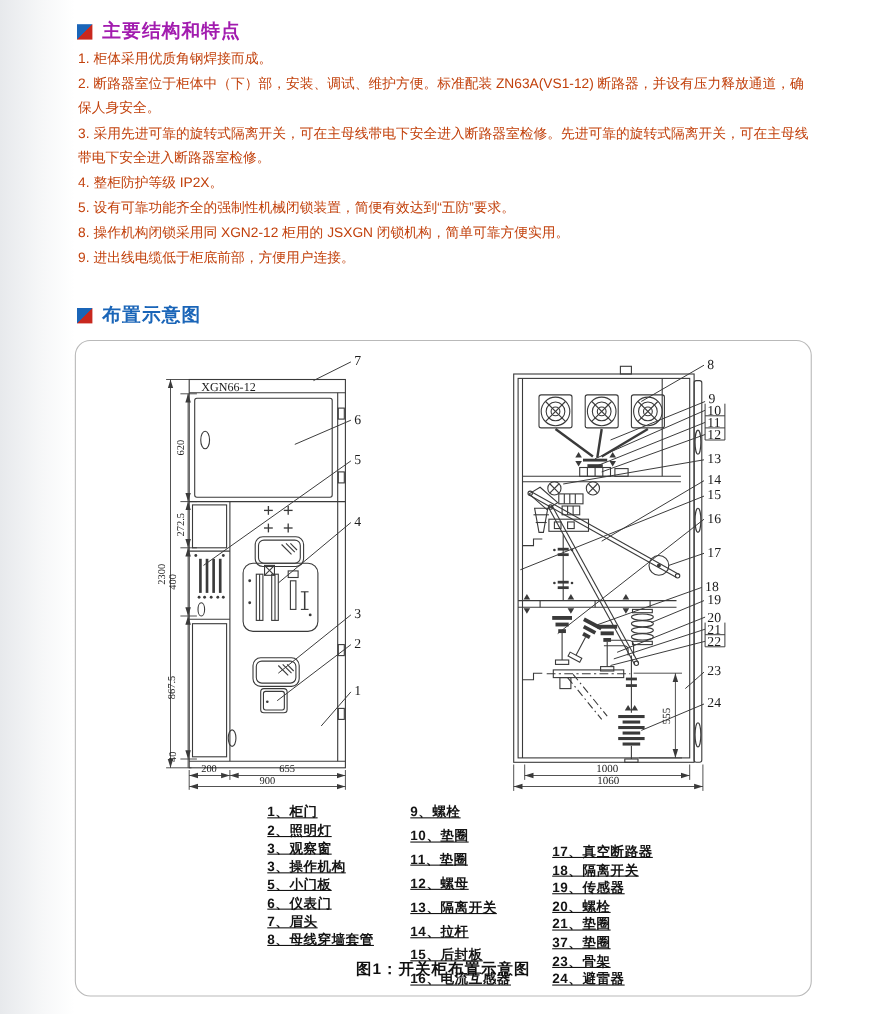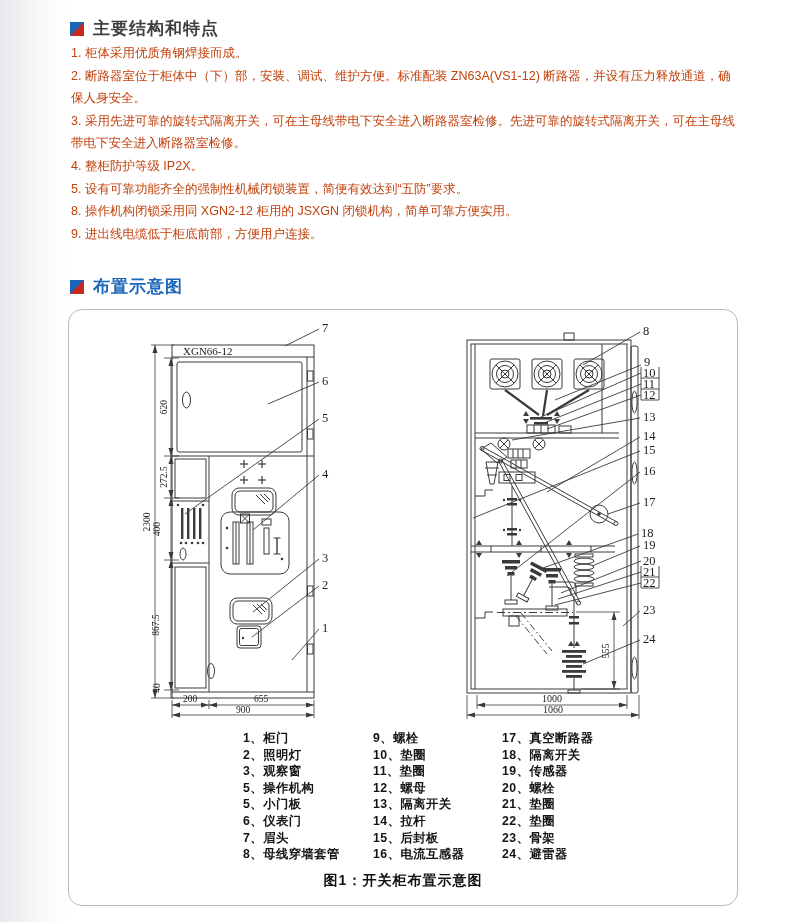--- a/index.html
+++ b/index.html
@@ -13,34 +13,34 @@
   #head1{top:17px;} #head2{top:275px;}
   .features{position:absolute;left:71px;top:42px;width:664px;
        font-size:12.5px;line-height:22.6px;color:#c2410c;}
   .features p{margin:0;}
   .fig-box{position:absolute;left:68px;top:309px;width:668px;height:595px;
        border:1px solid #b9b9b9;border-radius:14px;background:#fff;}
   .fig-svg{position:absolute;left:2px;top:6px;}
   svg text{font-family:"Liberation Serif","DejaVu Serif",serif;fill:#1c1c1c;}
   .legend{position:absolute;top:420px;left:174px;display:flex;}
   .lcol{display:flex;flex-direction:column;}
-  .lcol0{width:130px;} .lcol1{width:129px;justify-content:space-between;} .lcol2{width:150px;}
+  .lcol0{width:130px;} .lcol1{width:129px;justify-content:space-between;} .lcol2{width:150px;margin-top:36px;}
   .litem{font-size:12.3px;font-weight:bold;color:#141414;line-height:16.6px;
-       letter-spacing:0.5px;white-space:nowrap;}
+       letter-spacing:0.5px;white-space:nowrap;text-decoration:underline;}
   .fig-cap{position:absolute;top:562px;left:0;width:100%;text-align:center;
        font-size:14px;font-weight:bold;color:#111;letter-spacing:1px;}
 </style>
 </head>
 <body>
 
 <div class="edge-left"></div>
 
 <div class="sec-head" id="head1">
   <div class="sq" style="background:linear-gradient(135deg,#1a65b8 49.5%,#c8281e 50.5%);"></div>
-  <div class="t" style="color:#404040;">主要结构和特点</div>
+  <div class="t" style="color:#a21caf;">主要结构和特点</div>
 </div>
 
 <div class="features">
   <p>1. 柜体采用优质角钢焊接而成。</p>
   <p>2. 断路器室位于柜体中（下）部，安装、调试、维护方便。标准配装 ZN63A(VS1-12) 断路器，并设有压力释放通道，确保人身安全。</p>
   <p>3. 采用先进可靠的旋转式隔离开关，可在主母线带电下安全进入断路器室检修。先进可靠的旋转式隔离开关，可在主母线带电下安全进入断路器室检修。</p>
   <p>4. 整柜防护等级 IP2X。</p>
   <p>5. 设有可靠功能齐全的强制性机械闭锁装置，简便有效达到“五防”要求。</p>
   <p>8. 操作机构闭锁采用同 XGN2-12 柜用的 JSXGN 闭锁机构，简单可靠方便实用。</p>
   <p>9. 进出线电缆低于柜底前部，方便用户连接。</p>
@@ -428,21 +428,21 @@
     <text x="572" y="271" font-size="12.5">22</text>
     <text x="572" y="298" font-size="12.5">23</text>
     <text x="572" y="327" font-size="12.5">24</text>
   </svg>
 
   <div class="legend">
     <div class="lcol lcol0">
       <div class="litem">1、柜门</div>
       <div class="litem">2、照明灯</div>
       <div class="litem">3、观察窗</div>
-      <div class="litem">5、操作机构</div>
+      <div class="litem">3、操作机构</div>
       <div class="litem">5、小门板</div>
       <div class="litem">6、仪表门</div>
       <div class="litem">7、眉头</div>
       <div class="litem">8、母线穿墙套管</div>
     </div>
     <div class="lcol lcol1">
       <div class="litem">9、螺栓</div>
       <div class="litem">10、垫圈</div>
       <div class="litem">11、垫圈</div>
       <div class="litem">12、螺母</div>
@@ -450,20 +450,20 @@
       <div class="litem">14、拉杆</div>
       <div class="litem">15、后封板</div>
       <div class="litem">16、电流互感器</div>
     </div>
     <div class="lcol lcol2">
       <div class="litem">17、真空断路器</div>
       <div class="litem">18、隔离开关</div>
       <div class="litem">19、传感器</div>
       <div class="litem">20、螺栓</div>
       <div class="litem">21、垫圈</div>
-      <div class="litem">22、垫圈</div>
+      <div class="litem">37、垫圈</div>
       <div class="litem">23、骨架</div>
       <div class="litem">24、避雷器</div>
     </div>
   </div>
 
   <div class="fig-cap">图1：开关柜布置示意图</div>
 </div>
 
 </body></html>

